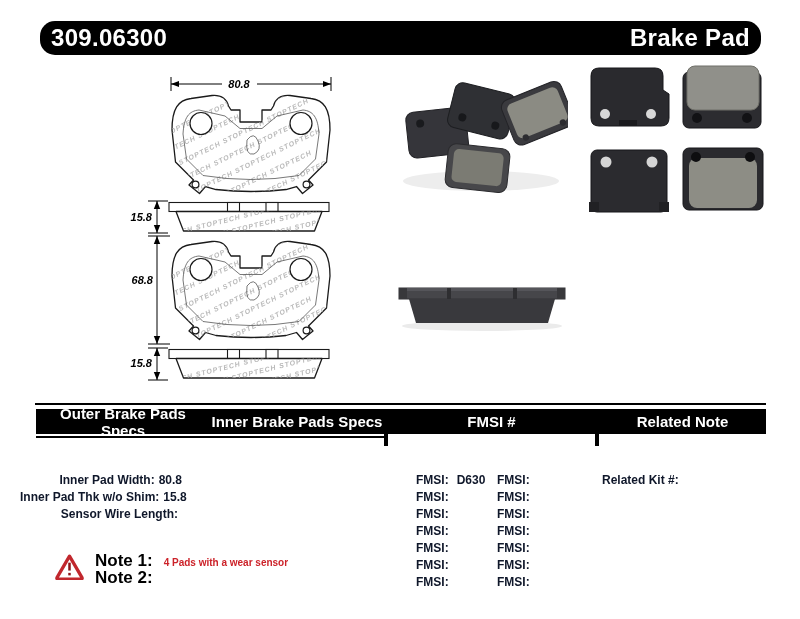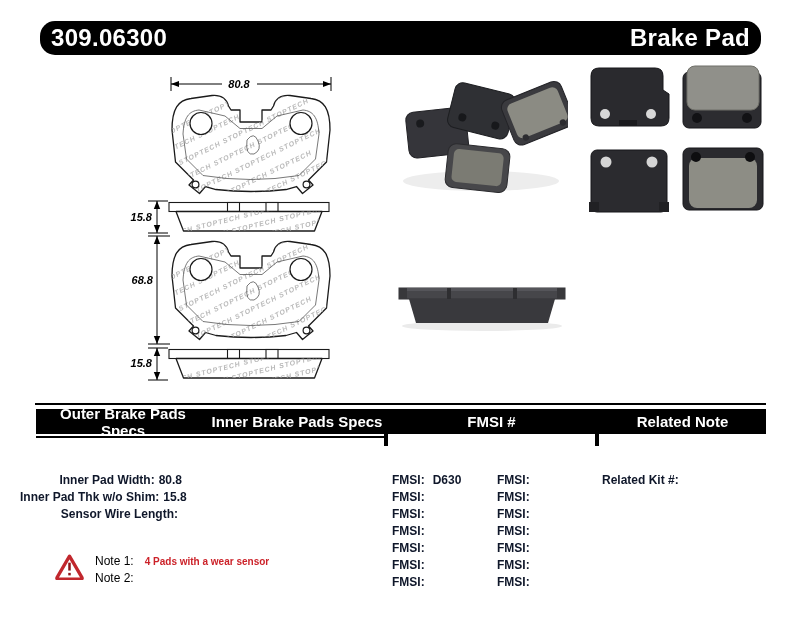--- a/index.html
+++ b/index.html
@@ -38,31 +38,31 @@
   .hdr3{left:599px;width:167px;}
   .nub{background:#000;width:4px;height:37px;top:409px;}
   .nub1{left:384px;}
   .nub2{left:595px;}
   .underline1{left:36px;top:436px;width:348px;height:2px;background:#000;}
 
   .col{top:439px;font-size:12px;font-weight:bold;line-height:17px;white-space:nowrap;color:#0f172a;margin-top:33px;}
   .col .val{margin-left:4px;}
   .col-inner{left:20px;width:162px;text-align:right;}
   .col-outer{left:196px;width:162px;text-align:right;}
-  .col-fmsi1{left:392px;}
+  .col-fmsi1{left:416px;}
   .col-fmsi2{left:497px;}
   .col-fmsi1 .val,.col-fmsi2 .val{margin-left:8px;}
   .col-related{left:602px;}
 
   
   .warnicon{left:55px;top:554px;width:29px;height:26px;}
   .noterow{left:95px;white-space:nowrap;}
   .note1{top:551px;}
   .note2{top:568px;}
-  .notelabel{font-size:12px;font-weight:normal;color:#000;}
+  .notelabel{font-size:17px;font-weight:bold;color:#000;}
   .notetext{font-size:10px;font-weight:bold;color:#cc2229;margin-left:11px;}
 </style>
 </head>
 <body>
 
 <div class="page">
 
   <div class="abs topbar">
     <span>309.06300</span>
     <span>Brake Pad</span>

